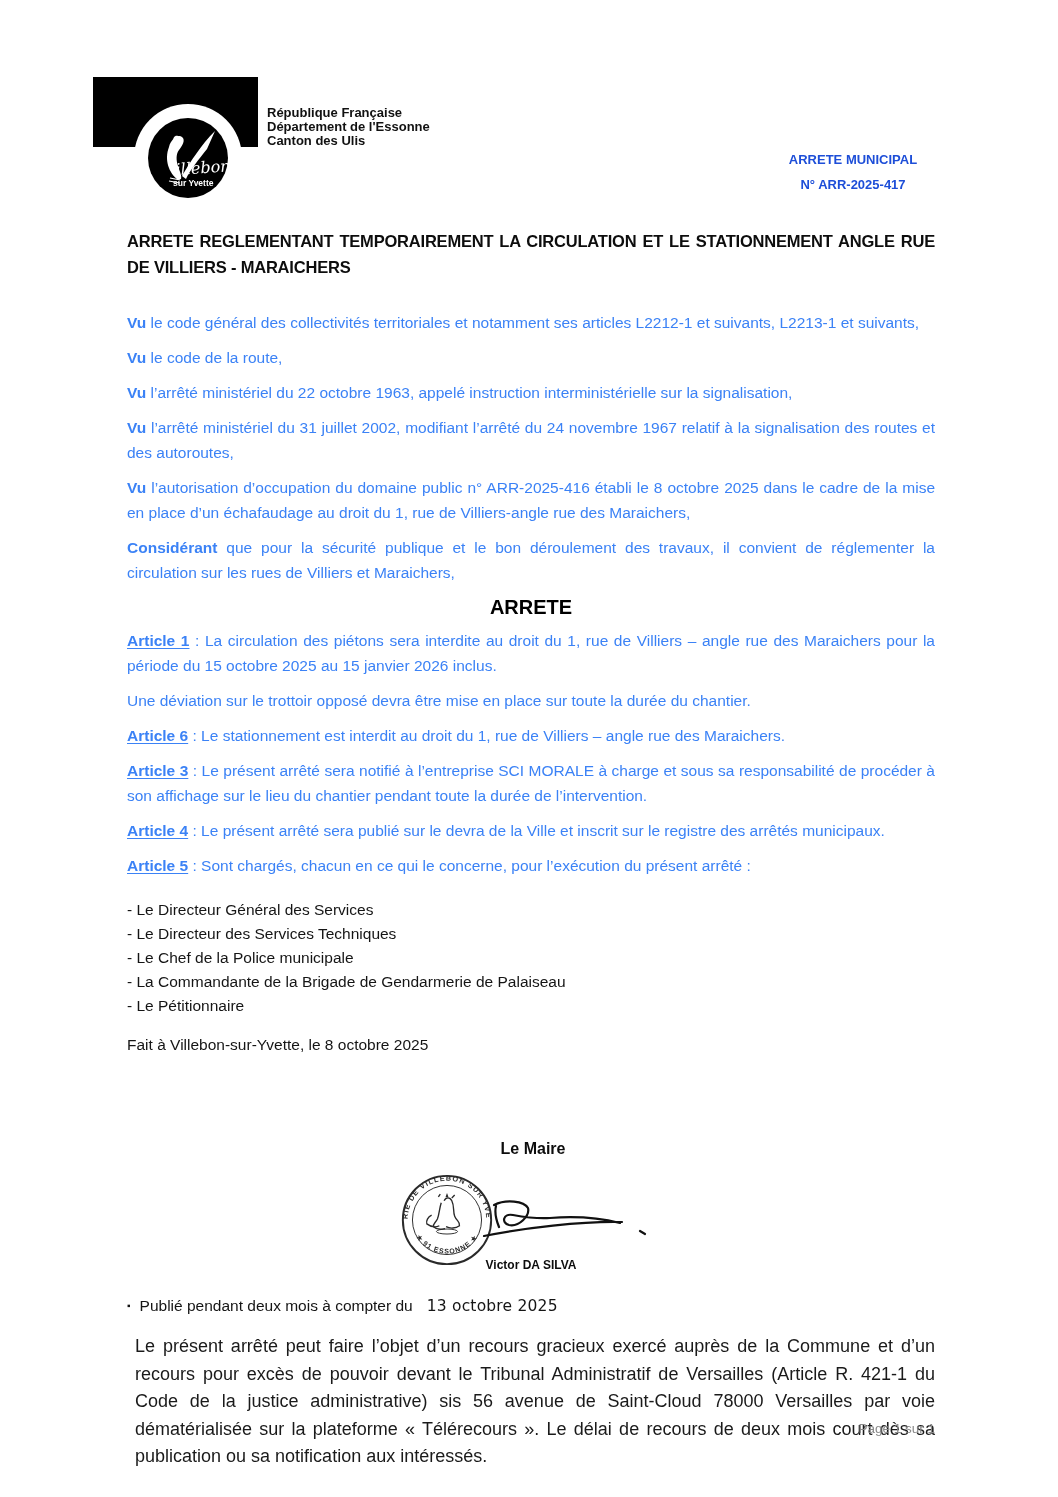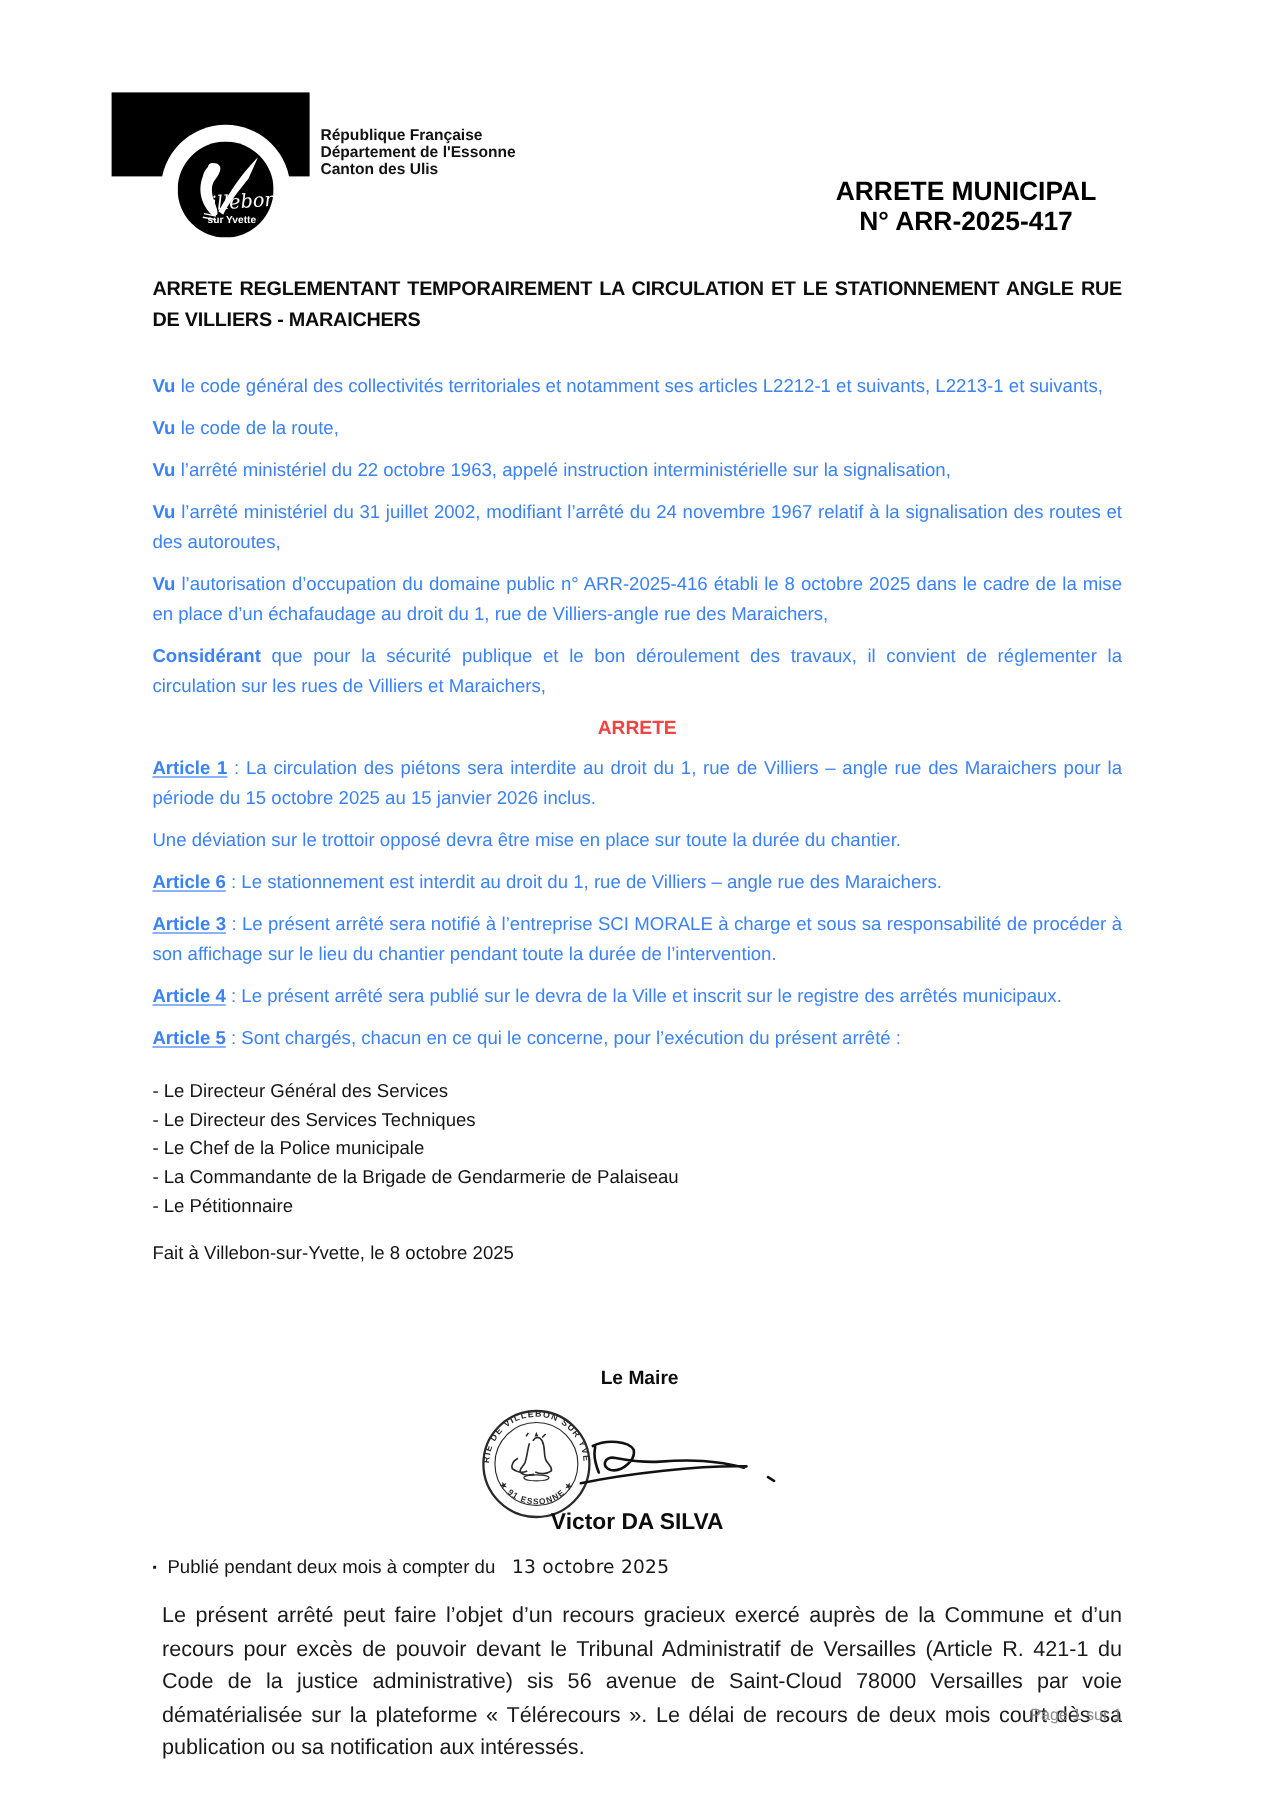--- a/index.html
+++ b/index.html
@@ -15,55 +15,55 @@
   
   .logo-rect { position: absolute; left: 93px; top: 77px; width: 165px; height: 70px; background: #000; }
   .logo-ring { position: absolute; left: 134px; top: 104px; width: 108px; height: 108px; border-radius: 50%; background: #fff; }
   .logo-disc { position: absolute; left: 148px; top: 118px; width: 80px; height: 80px; }
 
   .admin-lines {
     position: absolute; left: 267px; top: 106px;
     font-size: 13px; font-weight: bold; line-height: 14px; color: #111;
   }
   .doc-id {
-    position: absolute; left: 660px; top: 147px; width: 290px;
-    text-align: center; font-weight: bold; font-size: 22px; line-height: 25px; color: #000000;
+    position: absolute; left: 708px; top: 147px; width: 290px;
+    text-align: center; font-weight: bold; font-size: 13px; line-height: 25px; color: #1d4ed8;
   }
 
   
   .content { position: absolute; left: 127px; top: 228px; width: 808px; }
 
   .doc-title {
     font-size: 16.5px; font-weight: bold; line-height: 26px;
     text-align: justify; letter-spacing: -0.2px; color: #0d0d0d;
     margin-bottom: 30px;
   }
   .para {
     font-size: 15.5px; line-height: 25px; text-align: justify;
     margin-bottom: 10px; color: #3b82f6;
   }
   .lead { font-weight: bold; }
   .art-label { font-weight: bold; text-decoration: underline; text-underline-offset: 2px; }
   .decree-heading {
-    text-align: center; font-weight: bold; font-size: 16px; line-height: 25px;
-    margin-bottom: 8px; color: #ef4444;
+    text-align: center; font-weight: bold; font-size: 20px; line-height: 25px;
+    margin-bottom: 8px; color: #000000;
   }
   .officials { margin-top: 20px; font-size: 15.5px; line-height: 24px; }
   .place-date { margin-top: 14px; font-size: 15.5px; line-height: 25px; }
 
   
   .sig-title {
     position: absolute; left: 129px; top: 1140px; width: 808px;
     text-align: center; font-weight: bold; font-size: 16px; color: #0d0d0d;
   }
   .stamp { position: absolute; left: 399px; top: 1172px; width: 96px; height: 96px; }
   .signature { position: absolute; left: 478px; top: 1192px; width: 185px; height: 56px; }
   .sig-name {
     position: absolute; left: 127px; top: 1258px; width: 808px;
-    text-align: center; font-weight: bold; font-size: 19px; color: #0d0d0d;
+    text-align: center; font-weight: bold; font-size: 12px; color: #0d0d0d;
   }
 
   
   .publication { position: absolute; left: 127px; top: 1297px; width: 820px; font-size: 15.5px; }
   .publication .bullet { font-size: 10px; vertical-align: 2px; margin-right: 9px; }
   .publication .pub-date { font-family: "DejaVu Sans", sans-serif; font-size: 15.5px; margin-left: 14px; letter-spacing: 0.2px; }
 
   .footer-notice {
     position: absolute; left: 135px; top: 1333px; width: 800px;
     font-size: 18px; line-height: 27.5px; text-align: justify; color: #1a1a1a;

